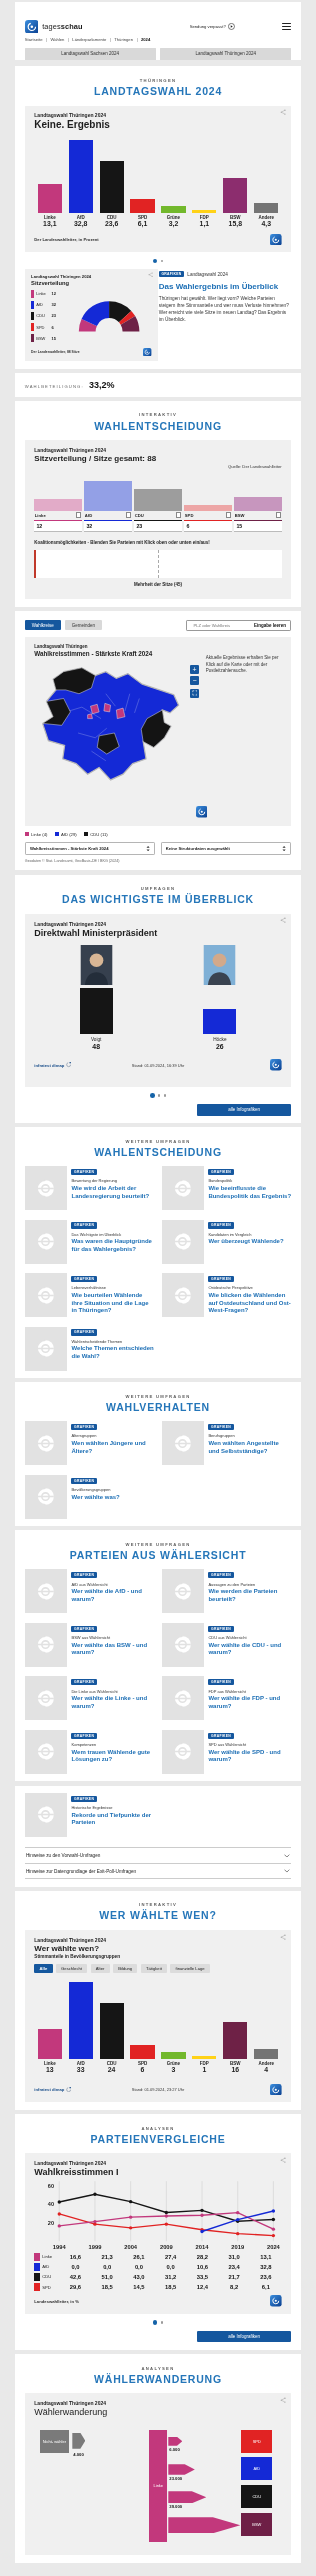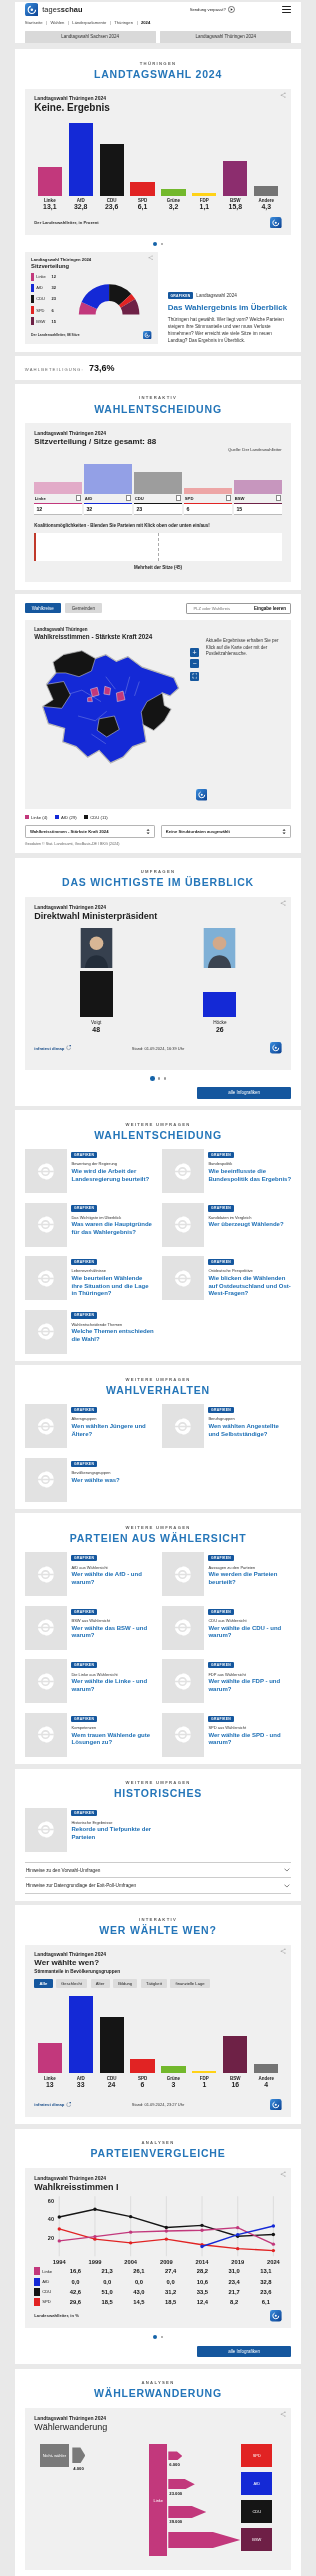--- a/index.html
+++ b/index.html
@@ -1,19 +1,19 @@
 <!DOCTYPE html>
 <html lang="de" style="font-size:8.4px"><head>
 <meta charset="utf-8">
 <style>
   html,body{margin:0;padding:0}
   body{width:316px;background:#e9e9e9;font-family:"Liberation Sans",sans-serif;-webkit-font-smoothing:antialiased}
   .page{width:316px;height:2576px;overflow:hidden;position:relative;background:#e9e9e9;padding-top:1.6px;box-sizing:border-box}
   .panel{background:#fff;margin:0 14.8px 4.2px;padding:7.4px 10px;box-sizing:border-box}
-  .hdr{padding:1px 10px 0}
+  .hdr{padding:18px 10px 0}
   .hdr-top{display:flex;align-items:center}
   .brand{display:flex;align-items:center;gap:3.7px}
   .logo-sq{width:13.7px;height:13.7px;display:block}
   .brand-text{font-size:7.4px;color:#1d1d1d;letter-spacing:0.1px}
   .brand-text b{font-weight:bold}
   .sendung{margin-left:auto;margin-right:47px;font-size:4.2px;color:#222;display:flex;align-items:center;gap:2.1px}
   .burger{width:9.5px;cursor:pointer}
   .burger i{display:block;height:1.1px;background:#222;margin:1.6px 0;border-radius:0.5px}
   .breadcrumb{display:flex;align-items:center;margin:4.2px 0 0;font-size:4.2px;color:#444}
   .bc-sep{width:0.5px;height:4.7px;background:#ccc;margin:0 3.7px;display:inline-block}
@@ -37,21 +37,21 @@
   .bval{font-size:6.9px;font-weight:bold;color:#1d1d1d;margin-top:0.5px}
   .card-foot{display:flex;align-items:center;margin-top:6.3px}
   .src{font-size:4.2px;color:#333}
   .src.bold{font-weight:bold}
   .ts-mini{width:11.6px;height:11.6px;margin-left:auto}
   .ts-mini svg,.logo-sq svg{width:100%;height:100%;display:block}
   .dots{display:flex;justify-content:center;align-items:center;gap:3.2px;margin:6.3px 0 2.1px}
   .dot{border-radius:50%;background:#1563a8}
   .dot.on{width:4.7px;height:4.7px}
   .dot.off{width:2.6px;height:2.6px;background:#9a9a9a}
-  .two-col{display:flex;gap:10px;margin-top:5.3px;align-items:flex-end}
+  .two-col{display:flex;gap:1px;margin-top:5.3px;align-items:flex-start}
   .seat-card{width:133px;box-sizing:border-box;padding:5.3px 6.3px}
   .seat-flex{display:flex;gap:3.2px;margin-top:4.2px}
   .seat-legend{width:33px}
   .slg-row{display:flex;align-items:center;gap:2.6px;margin-bottom:3.7px}
   .slg-sw{width:2.6px;height:7.4px}
   .slg-name{font-size:4px;color:#222;width:12.7px}
   .slg-val{font-size:4px;font-weight:bold;color:#222}
   .donut{flex:1}
   .teaser-main{flex:1;display:block}
   .badge{display:inline-block;background:#15579e;color:#fff;font-size:3.4px;font-weight:bold;letter-spacing:0.3px;padding:1.1px 2.6px;border-radius:1.1px;vertical-align:middle}
@@ -339,21 +339,21 @@
       <a class="teaser-main">
         <span class="badge">GRAFIKEN</span><span class="t-kicker">Landtagswahl 2024</span>
         <div class="t-title">Das Wahlergebnis im Überblick</div>
         <div class="t-text">Thüringen hat gewählt. Wer liegt vorn? Welche Parteien steigern ihre Stimmanteile und wer muss Verluste hinnehmen? Wer erreicht wie viele Sitze im neuen Landtag? Das Ergebnis im Überblick.</div>
       </a>
     </div>
   </section>
 
   <section class="panel turnout">
     <span class="to-label">WAHLBETEILIGUNG:</span>
-    <span class="to-val">73,6%</span>
+    <span class="to-val">33,2%</span>
   </section>
 
   <section class="panel">
     <div class="sec-head">
       <div class="sec-kicker">INTERAKTIV</div>
       <h2 class="sec-title">WAHLENTSCHEIDUNG</h2>
     </div>
     <div class="gcard" style="padding-bottom:12.7px">
       <div class="card-kicker">Landtagswahl Thüringen 2024</div>
       <div class="card-title med" style="font-size:8px">Sitzverteilung / Sitze gesamt: 88</div>
@@ -783,24 +783,20 @@
               <path d="M22 6a16 16 0 0 0 0 32" fill="none" stroke="#e2e2e2" stroke-width="3"></path>
               <circle cx="22" cy="22" r="7" fill="none" stroke="#e2e2e2" stroke-width="3"></circle>
               <line x1="6" y1="22" x2="38" y2="22" stroke="#e2e2e2" stroke-width="3"></line>
             </svg>
           </span>
           <span class="tsr-body"><span class="badge">GRAFIKEN</span><div class="tsr-kicker">SPD aus Wählersicht</div><div class="tsr-title">Wer wählte die SPD - und warum?</div></span>
         </a>
       </div>
     </section>
     <section class="panel">
-      <div class="sec-head">
-        <div class="sec-kicker">WEITERE UMFRAGEN</div>
-        <h2 class="sec-title" style="margin: 0px;">HISTORISCHES</h2>
-      </div>
       <div class="tsr-grid">
         <a class="tsr">
           <span class="thumb">
             <svg viewBox="0 0 44 44">
               <circle cx="22" cy="22" r="16" fill="#fff"></circle>
               <path d="M22 6a16 16 0 0 0 0 32" fill="none" stroke="#e2e2e2" stroke-width="3"></path>
               <circle cx="22" cy="22" r="7" fill="none" stroke="#e2e2e2" stroke-width="3"></circle>
               <line x1="6" y1="22" x2="38" y2="22" stroke="#e2e2e2" stroke-width="3"></line>
             </svg>
           </span>

